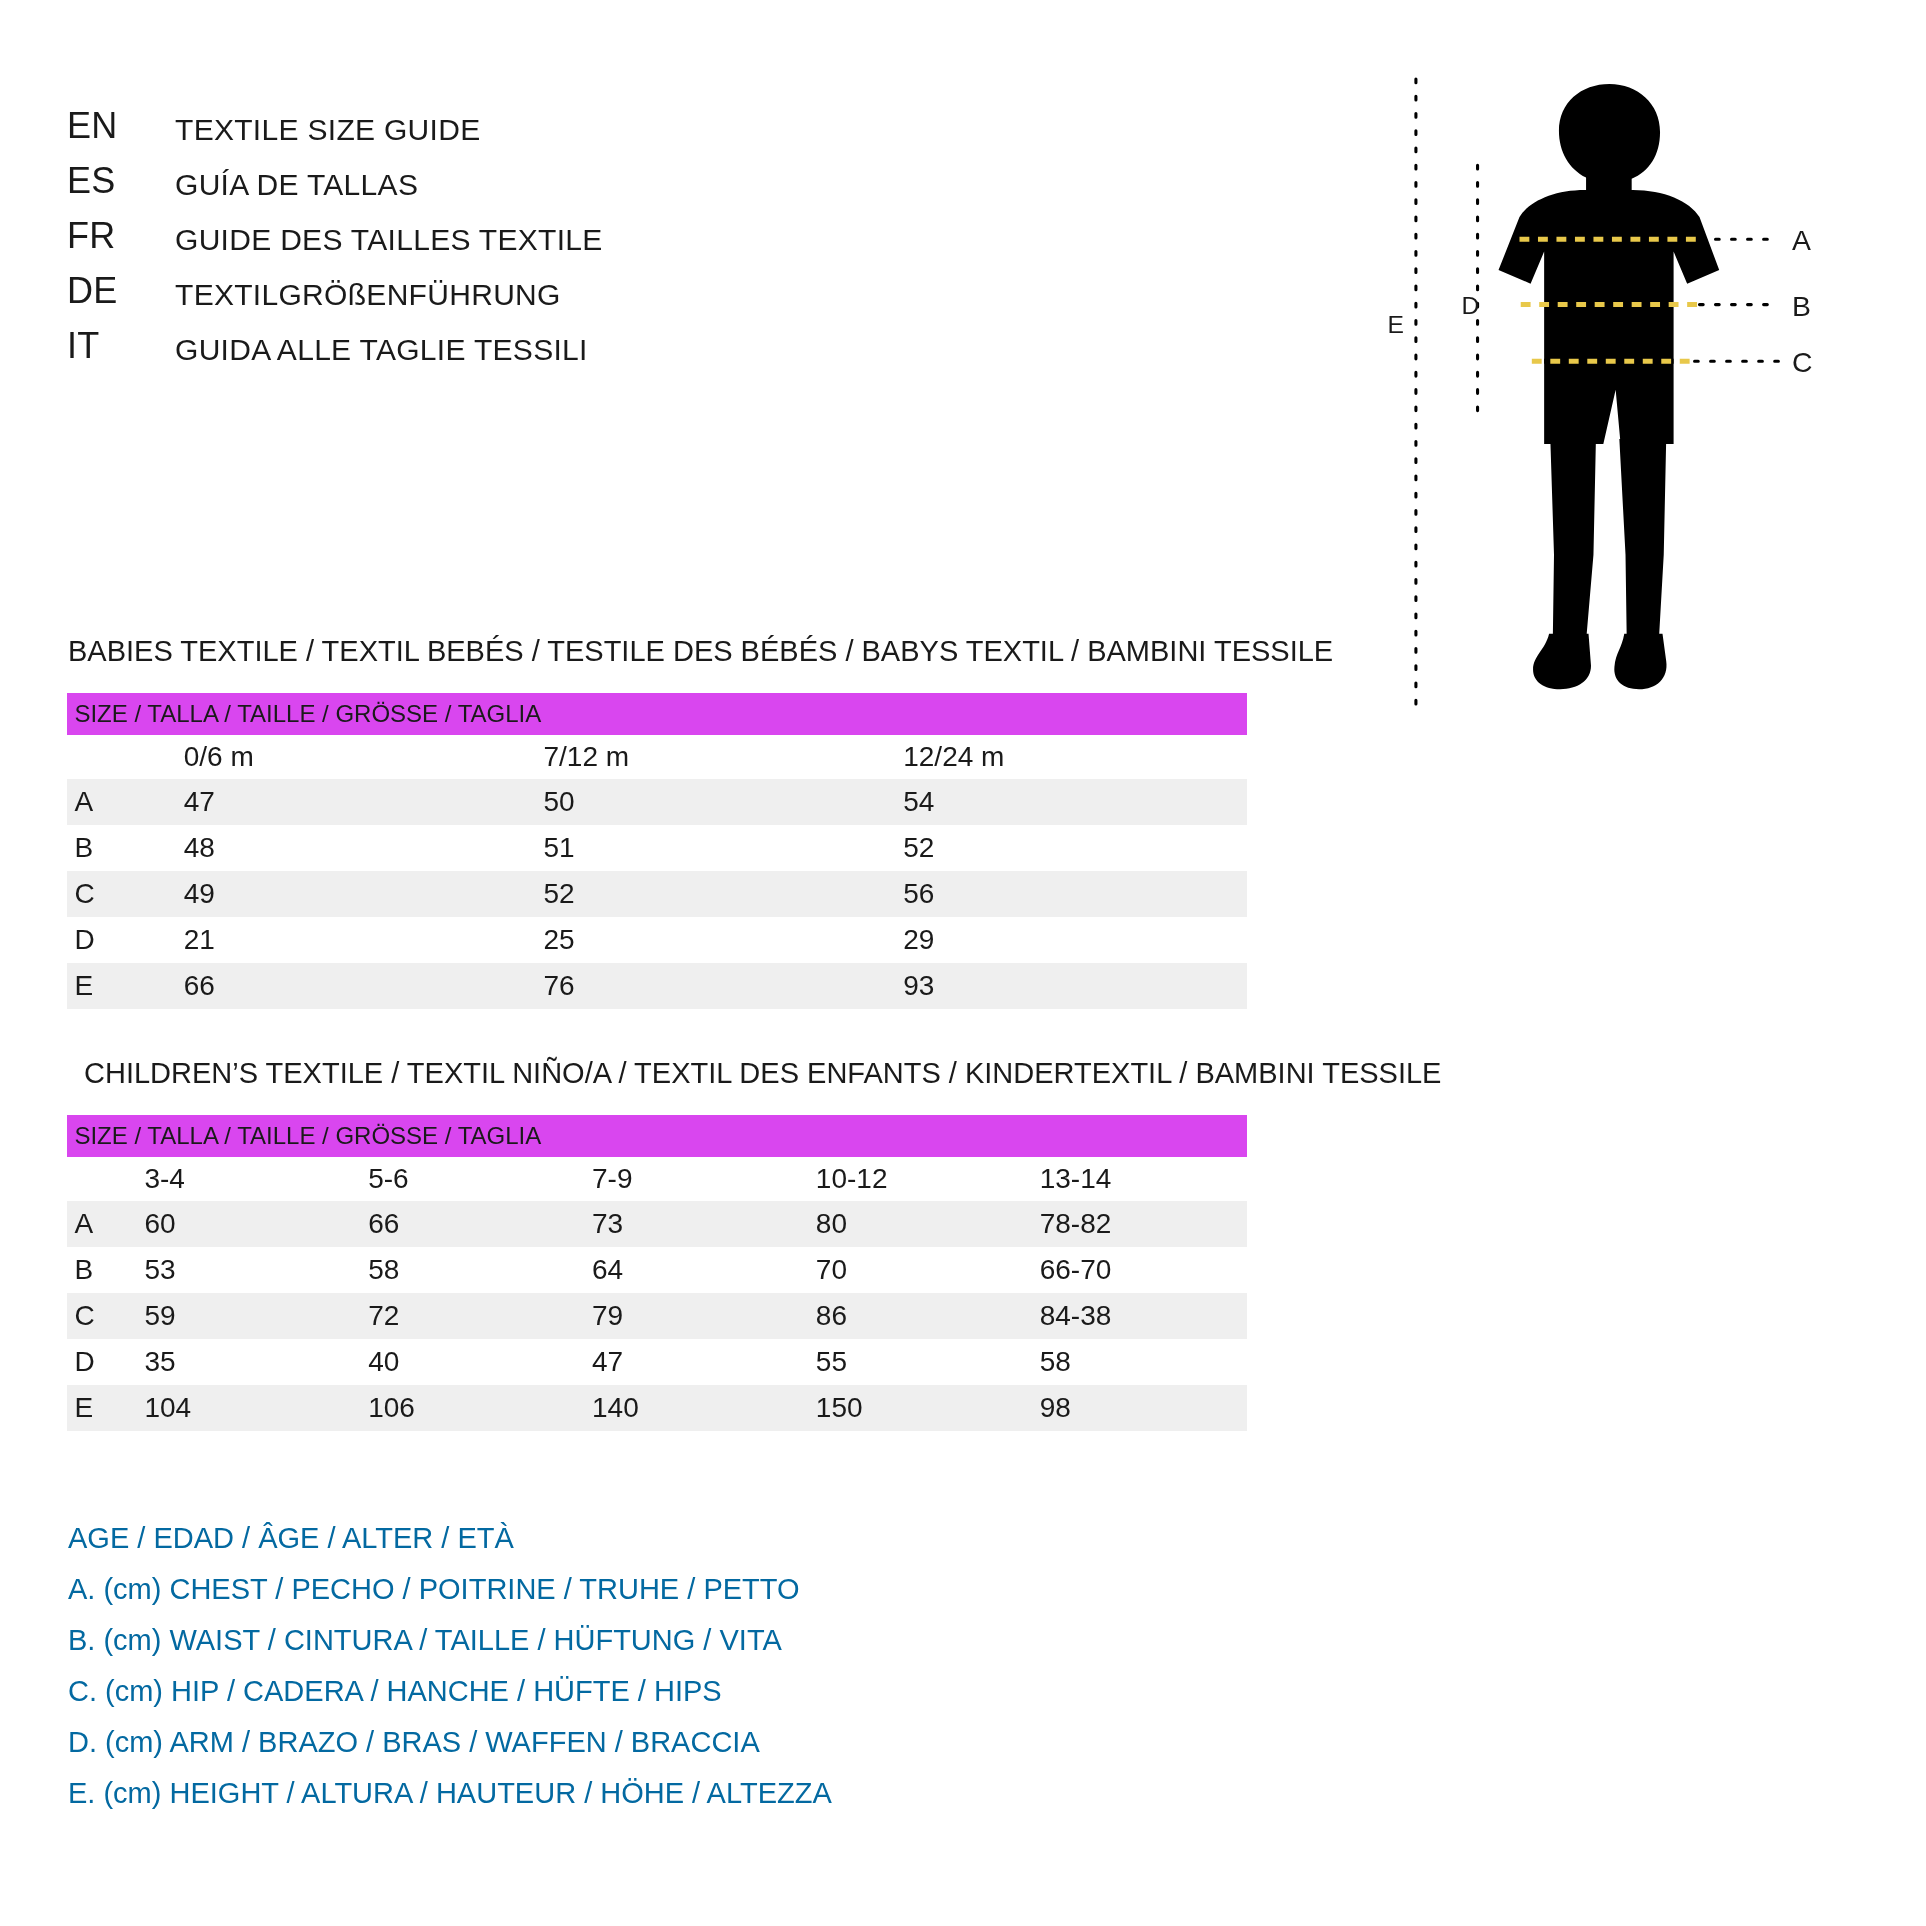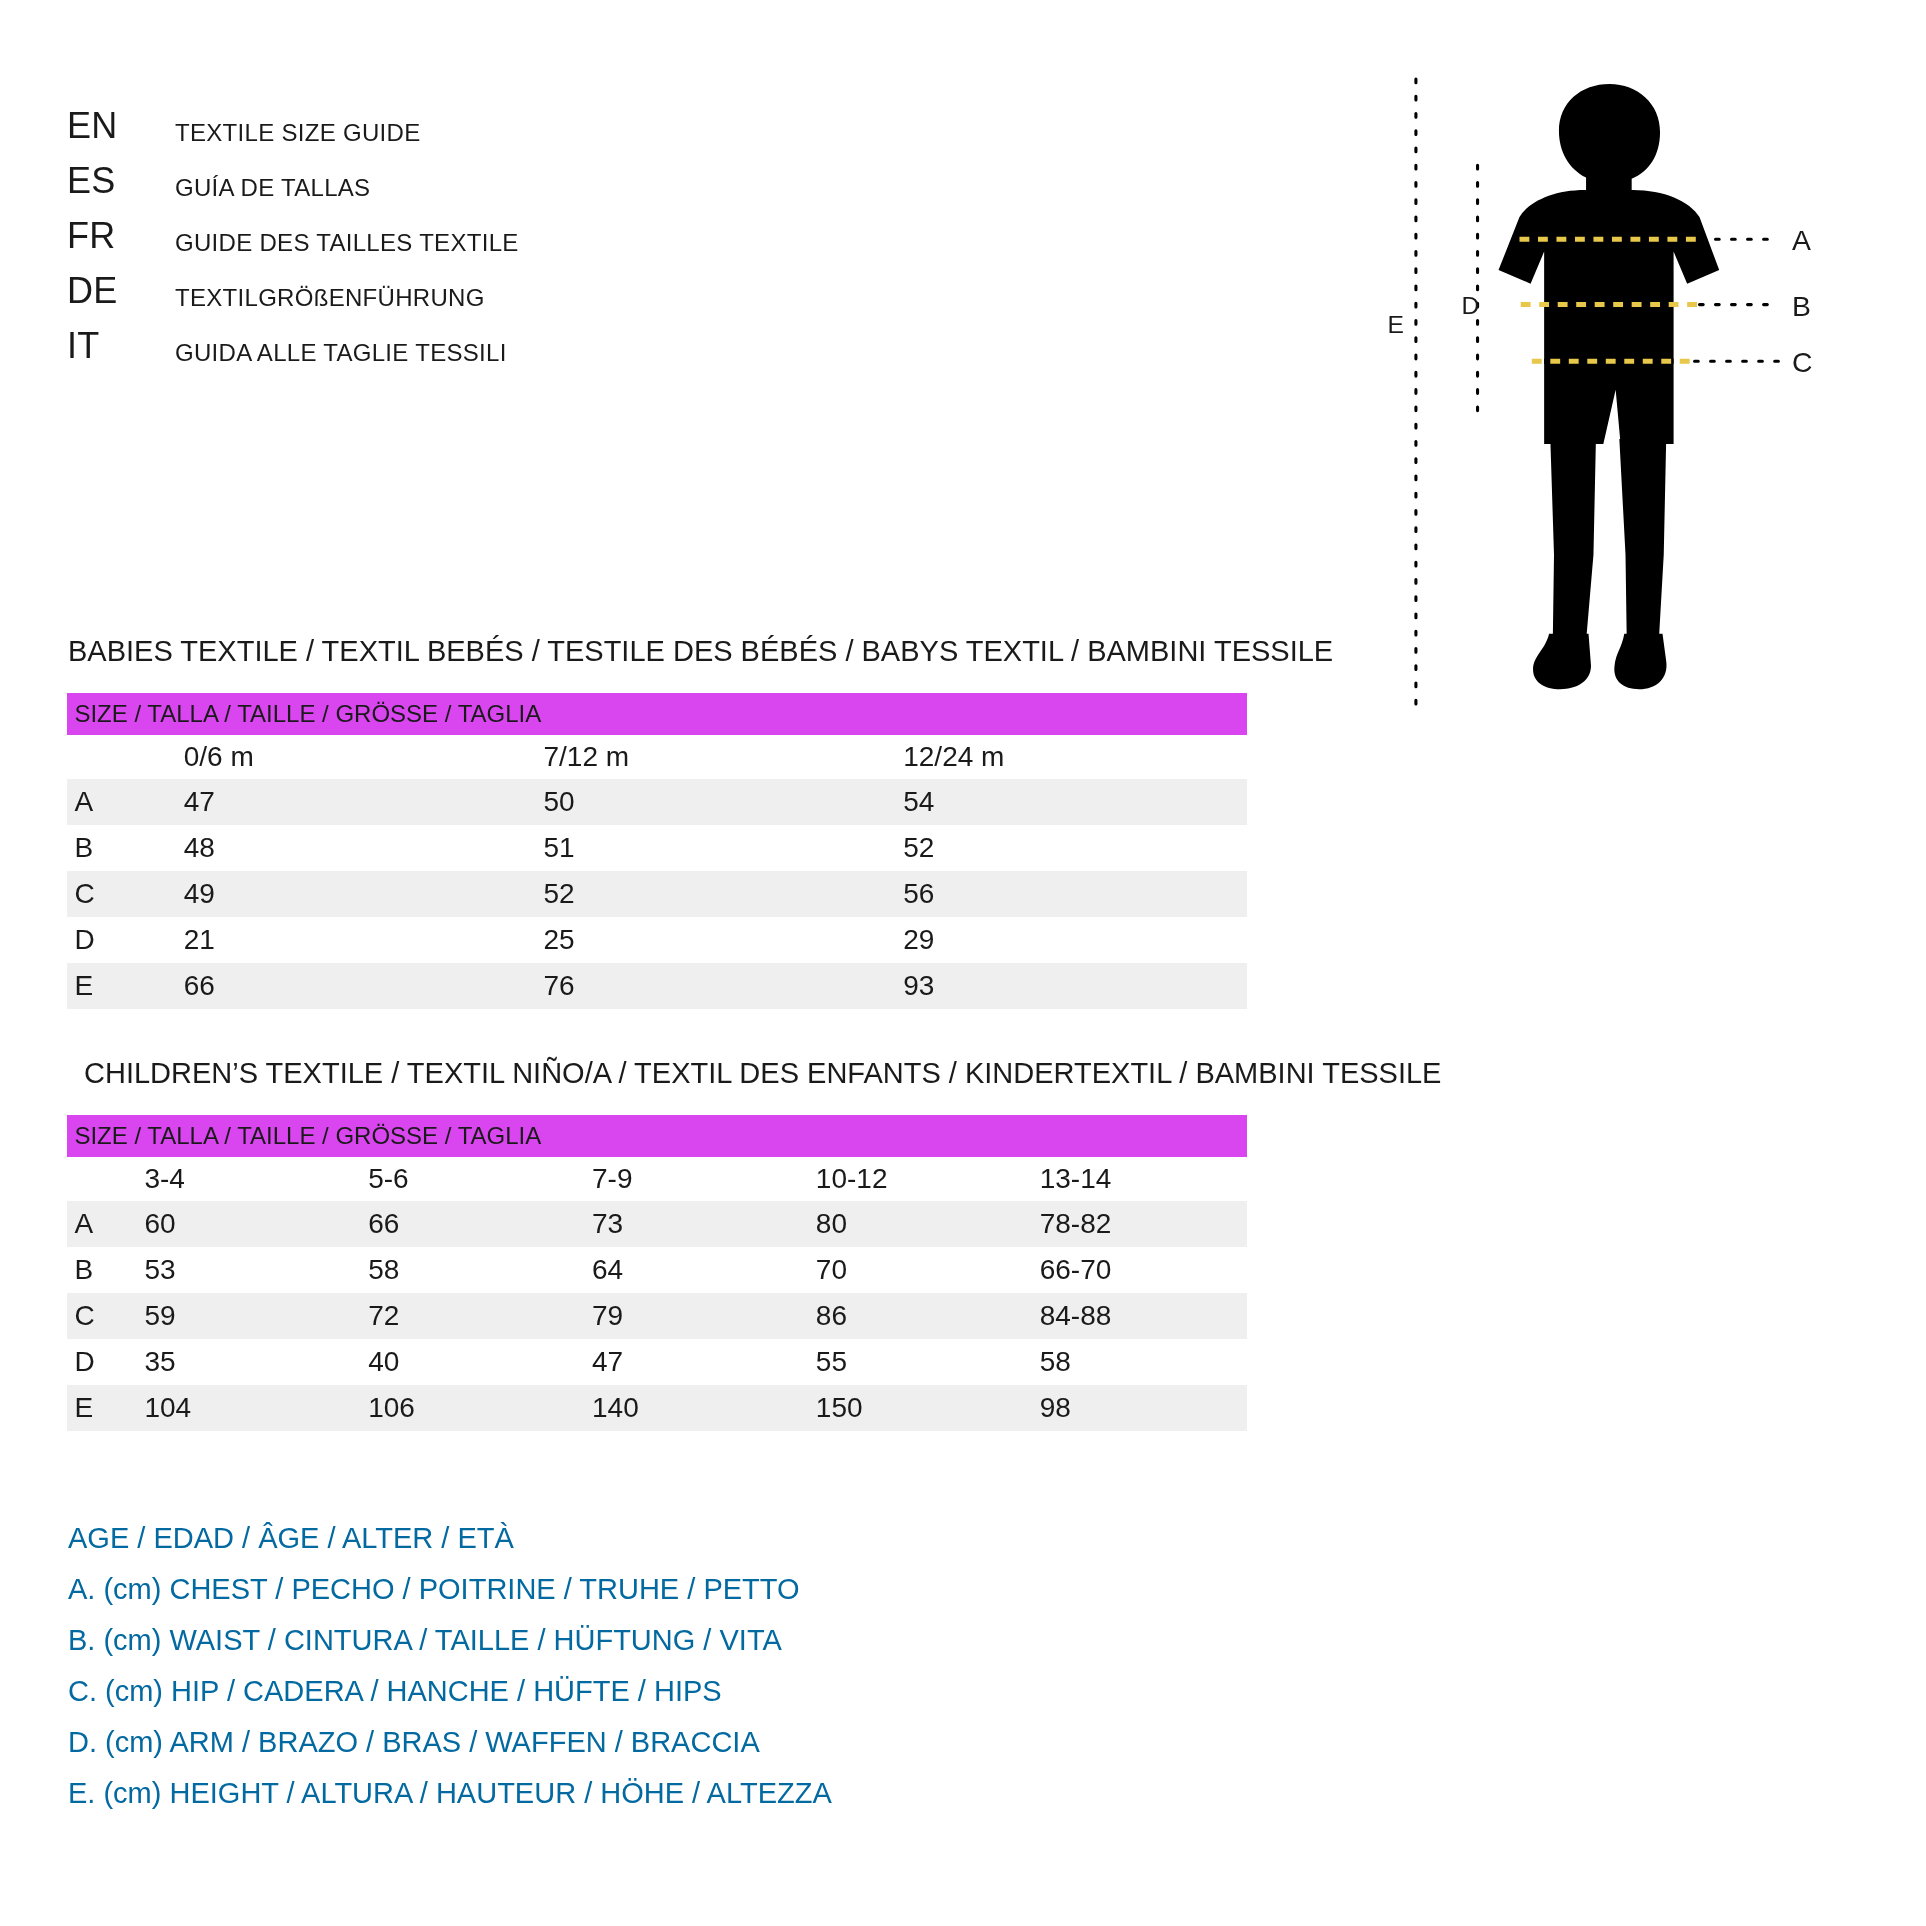--- a/index.html
+++ b/index.html
@@ -34,21 +34,21 @@
     align-items: flex-end;
     height: 55px;
   }
   .lang-code {
     width: 108px;
     font-size: 36px;
     letter-spacing: 0.3px;
     color: #1a1a1a;
   }
   .lang-text {
-    font-size: 24px;
+    font-size: 30px;
     letter-spacing: 0.3px;
     color: #1a1a1a;
     white-space: nowrap;
   }
 
   
   .figure-wrap {
     position: absolute;
     left: 1374px;
     top: 74px;
@@ -270,21 +270,21 @@
         <td class="c-val pad-val">64</td>
         <td class="c-val pad-val">70</td>
         <td class="c-val pad-val">66-70</td>
       </tr>
       <tr class="row-alt">
         <td class="c-label pad-lbl">C</td>
         <td class="c-val pad-val">59</td>
         <td class="c-val pad-val">72</td>
         <td class="c-val pad-val">79</td>
         <td class="c-val pad-val">86</td>
-        <td class="c-val pad-val">84-88</td>
+        <td class="c-val pad-val">84-38</td>
       </tr>
       <tr class="row-plain">
         <td class="c-label pad-lbl">D</td>
         <td class="c-val pad-val">35</td>
         <td class="c-val pad-val">40</td>
         <td class="c-val pad-val">47</td>
         <td class="c-val pad-val">55</td>
         <td class="c-val pad-val">58</td>
       </tr>
       <tr class="row-alt">

